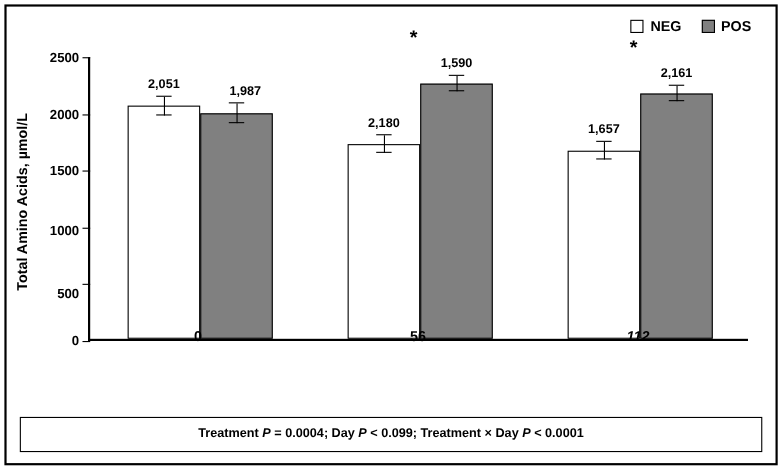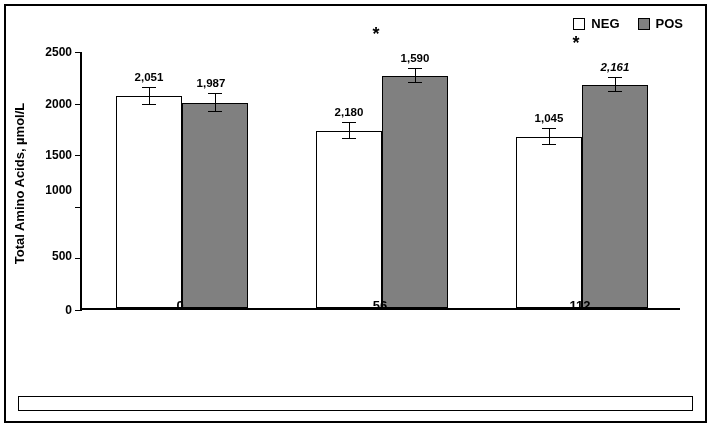--- a/index.html
+++ b/index.html
@@ -213,22 +213,22 @@
         <span>POS</span>
       </div>
     </div>
 
     <div class="plot-wrap">
       <div class="y-axis-title">
         <span>Total Amino Acids, µmol/L</span>
       </div>
       <div class="y-ticks" id="y-ticks">
           <div class="y-tick-label" style="top: 258px;">0</div>
-          <div class="y-tick-label" style="top: 204px;">500</div>
-          <div class="y-tick-label" style="top: 138px;">1000</div>
+          <div class="y-tick-label" style="top: 215px;">500</div>
+          <div class="y-tick-label" style="top: 158px;">1000</div>
           <div class="y-tick-label" style="top: 103.2px;">1500</div>
           <div class="y-tick-label" style="top: 51.6px;">2000</div>
           <div class="y-tick-label" style="top: 0px;">2500</div>
         </div>
       <div class="axes">
         <div id="tickmarks">
             <div class="tickmark" style="top: 258px;"></div>
             <div class="tickmark" style="top: 206.4px;"></div>
             <div class="tickmark" style="top: 154.8px;"></div>
             <div class="tickmark" style="top: 103.2px;"></div>
@@ -239,54 +239,57 @@
             <div class="group" style="left: 34px; width: 132px;">
               <div class="bar neg" style="left: 0px; width: 66px; height: 211.663px;"></div>
               <div class="errbar" style="left: 33px; bottom: 202.891px; height: 17.544px;"></div>
               <div class="errcap" style="left: 26px; width: 14px; bottom: 220.435px;"></div>
               <div class="errcap" style="left: 26px; width: 14px; bottom: 202.891px;"></div>
               <div class="bar-label" style="left: 33px; bottom: 225.435px;">2,051</div>
               <div class="bar pos" style="left: 66px; width: 66px; height: 205.058px;"></div>
               <div class="errbar" style="left: 99px; bottom: 196.286px; height: 17.544px;"></div>
               <div class="errcap" style="left: 92px; width: 14px; bottom: 213.83px;"></div>
               <div class="errcap" style="left: 92px; width: 14px; bottom: 196.286px;"></div>
-              <div class="bar-label" style="left: 95px; bottom: 218.83px; margin-top: 36px;">1,987</div>
+              <div class="bar-label" style="left: 107px; bottom: 218.83px; margin-top: 36px;">1,987</div>
             </div>
             <div class="group" style="left: 234px; width: 132px;">
               <div class="bar neg" style="left: 0px; width: 66px; height: 177.091px;"></div>
               <div class="errbar" style="left: 33px; bottom: 168.835px; height: 16.512px;"></div>
               <div class="errcap" style="left: 26px; width: 14px; bottom: 185.347px;"></div>
               <div class="errcap" style="left: 26px; width: 14px; bottom: 168.835px;"></div>
               <div class="bar-label" style="left: 33px; bottom: 190.347px;">2,180</div>
               <div class="bar pos" style="left: 66px; width: 66px; height: 232.2px;"></div>
               <div class="errbar" style="left: 99px; bottom: 224.976px; height: 14.448px;"></div>
               <div class="errcap" style="left: 92px; width: 14px; bottom: 239.424px;"></div>
               <div class="errcap" style="left: 92px; width: 14px; bottom: 224.976px;"></div>
               <div class="bar-label" style="left: 99px; bottom: 244.424px;">1,590</div>
               <div class="star" style="left: 60px; bottom: 265.424px;">*</div>
             </div>
             <div class="group" style="left: 434px; width: 132px;">
               <div class="bar neg" style="left: 0px; width: 66px; height: 171.002px;"></div>
               <div class="errbar" style="left: 33px; bottom: 163.262px; height: 15.48px;"></div>
               <div class="errcap" style="left: 26px; width: 14px; bottom: 178.742px;"></div>
               <div class="errcap" style="left: 26px; width: 14px; bottom: 163.262px;"></div>
-              <div class="bar-label" style="left: 33px; bottom: 183.742px;">1,045</div>
+              <div class="bar-label" style="left: 33px; bottom: 183.742px;">1,657</div>
               <div class="bar pos" style="left: 66px; width: 66px; height: 223.015px;"></div>
               <div class="errbar" style="left: 99px; bottom: 215.791px; height: 14.448px;"></div>
               <div class="errcap" style="left: 92px; width: 14px; bottom: 230.239px;"></div>
               <div class="errcap" style="left: 92px; width: 14px; bottom: 215.791px;"></div>
-              <div class="bar-label" style="left: 99px; bottom: 235.239px; font-style: italic;">2,161</div>
+              <div class="bar-label" style="left: 99px; bottom: 235.239px;">2,161</div>
               <div class="star" style="left: 60px; bottom: 256.239px;">*</div>
             </div>
           </div>
       </div>
       <div id="x-labels">
           <div class="x-tick-label" style="left: 174px;">0</div>
           <div class="x-tick-label" style="left: 374px;">56</div>
-          <div class="x-tick-label" style="left: 574px;">112</div>
+          <div class="x-tick-label" style="left: 574px; font-style: italic;">112</div>
         </div>
     </div>
 
     <div class="footnote">
+      <div class="footnote-line">
+        <span>Treatment </span><em>P</em><span> = 0.0004; Day </span><em>P</em><span> &lt; 0.099; Treatment × Day  </span><em>P</em><span> &lt; 0.0001</span>
+      </div>
     </div>
 
   </div>
 </div>
 
 </body></html>

